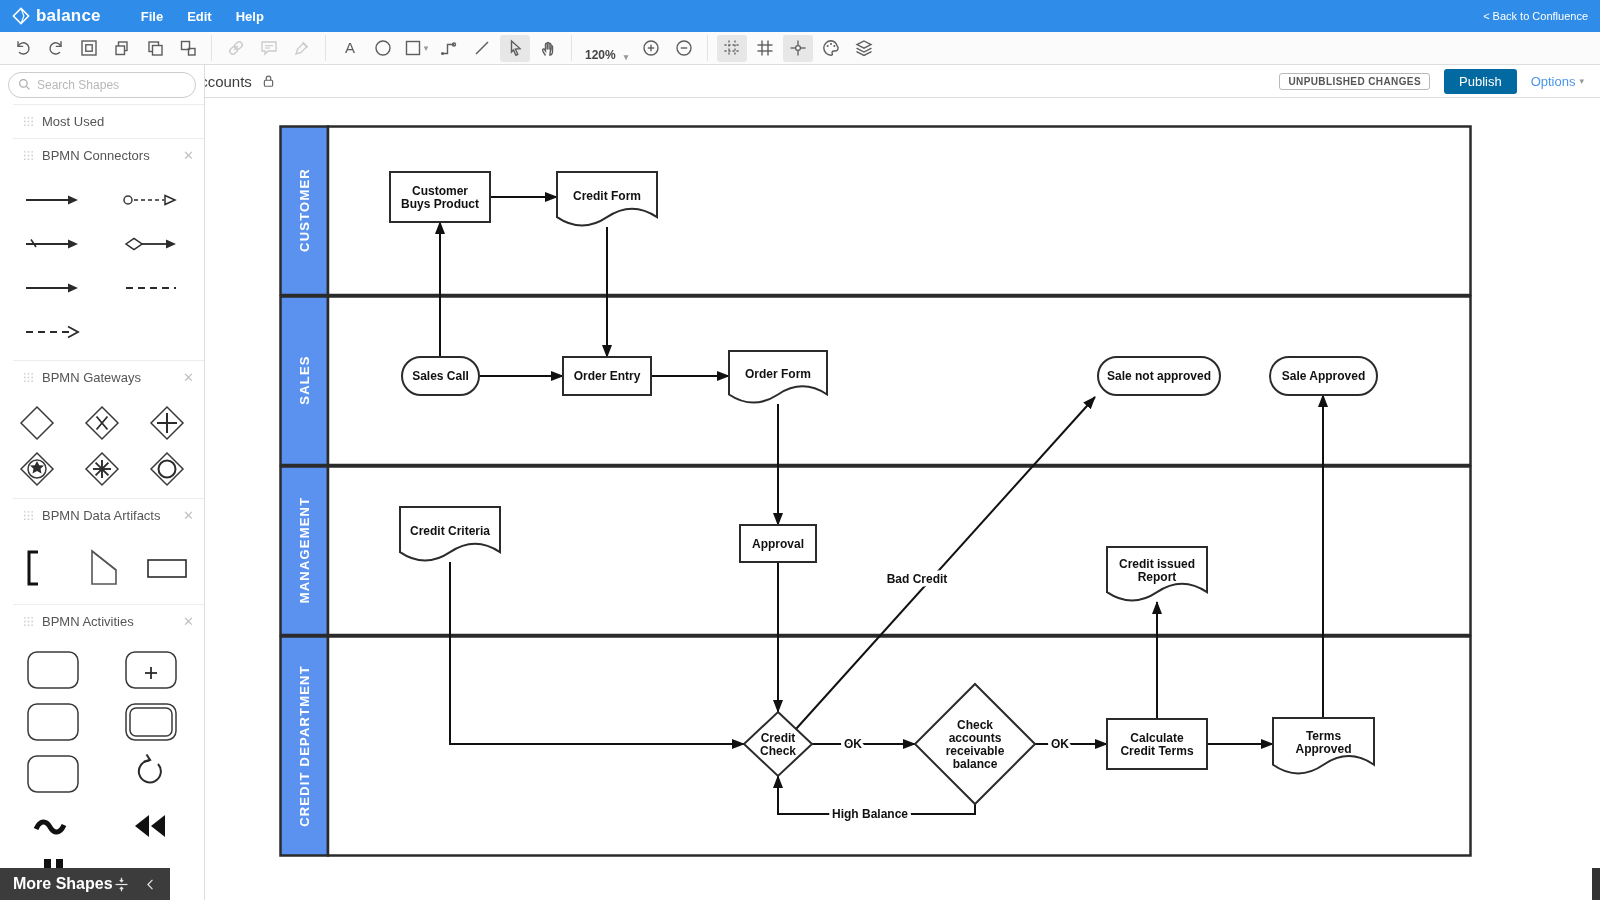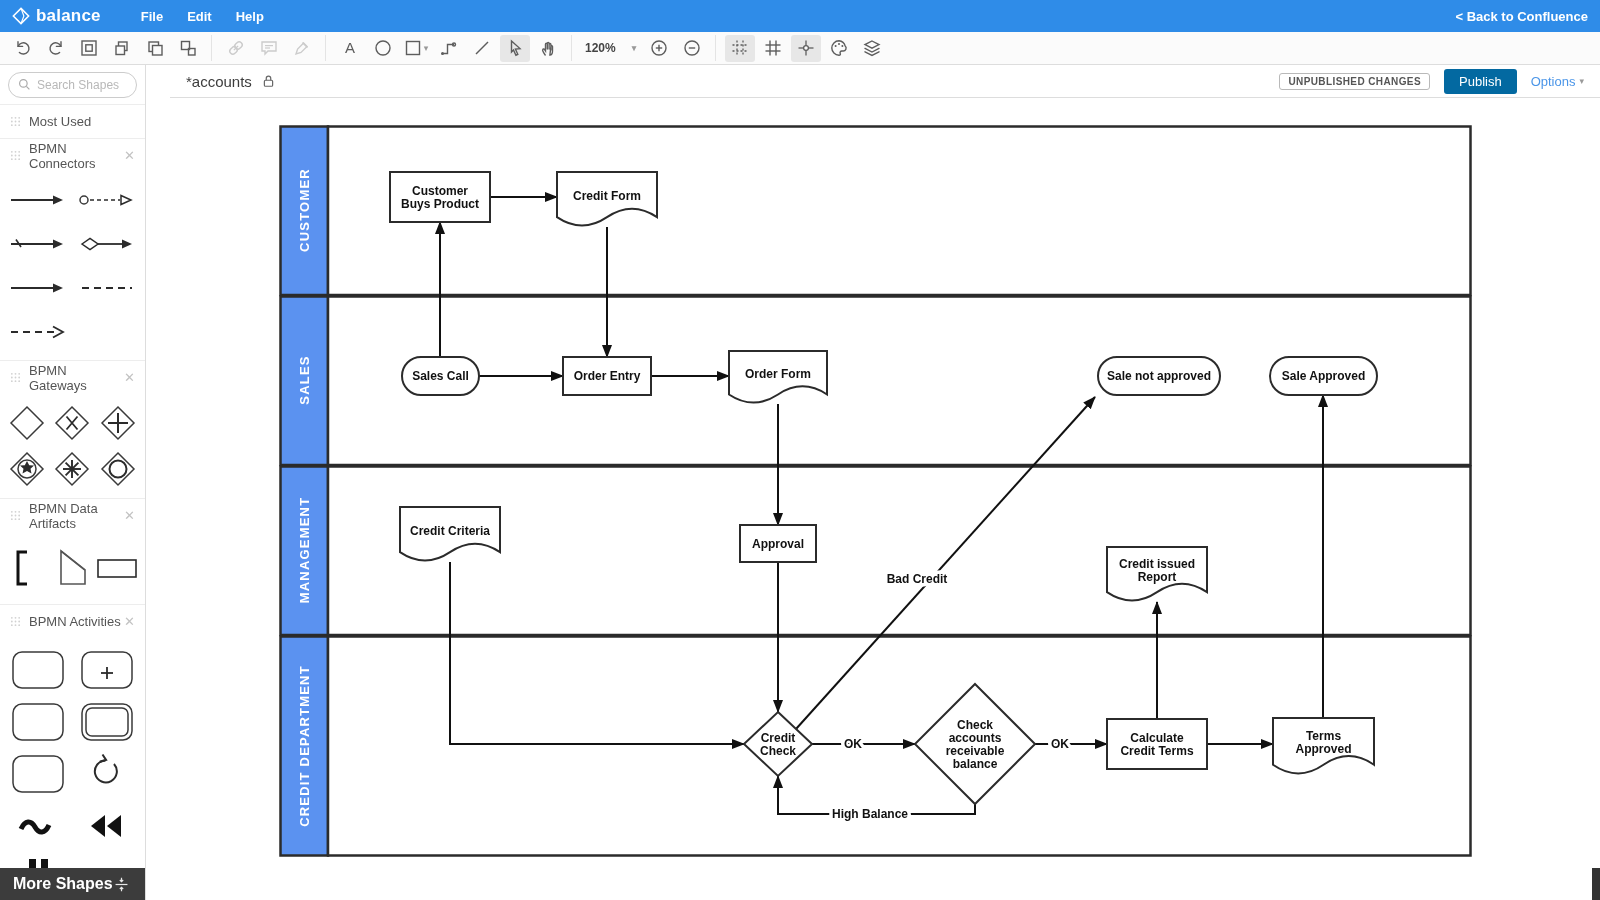--- a/index.html
+++ b/index.html
@@ -5,58 +5,58 @@
   * { margin:0; padding:0; box-sizing:border-box; }
   html,body { width:1600px; height:900px; overflow:hidden; background:#fff;
               font-family:"Liberation Sans", sans-serif; }
 
   
   .topbar { position:absolute; left:0; top:0; width:1600px; height:32px;
             display:flex; align-items:center; padding:0 12px; }
   .logo { display:flex; align-items:center; gap:6px; margin-right:28px; }
   .logo-text { color:#fff; font-size:17px; font-weight:bold; letter-spacing:.2px; }
   .menu { color:#fff; font-size:13px; font-weight:bold; margin:0 12px; cursor:default; }
-  .back-link { margin-left:auto; color:#fff; font-size:13px; font-weight:bold; }
+  .back-link { margin-left:auto; color:#fff; font-size:11px; font-weight:normal; }
 
   
   .toolbar { position:absolute; left:0; top:32px; width:1600px; height:33px;
              background:#fbfbfb; border-bottom:1px solid #ddd;
              display:flex; align-items:center; padding-left:6px; }
   .tb-btn { width:30px; height:27px; margin:0 1.5px; border-radius:3px;
             display:flex; align-items:center; justify-content:center; color:#5d5d5d; }
   .tb-btn.active { background:#e7e7e7; }
   .tb-btn.disabled { color:#ccc; }
   .tb-sep { width:1px; height:26px; background:#e4e4e4; margin:0 7px; }
-  .tb-zoom { display:flex; align-items:center; gap:16px; padding:0 6px; height:27px;
+  .tb-zoom { display:flex; align-items:flex-end; gap:8px; padding:0 6px; height:27px;
              font-size:12px; font-weight:bold; color:#444; }
   .chev { font-size:9px; color:#999; }
 
   
   .titlerow { position:absolute; left:170px; top:65px; width:1430px; height:33px;
               background:#fff; border-bottom:1px solid #ddd;
               display:flex; align-items:center; padding:0 16px; }
   .doc-title { font-size:15px; color:#3c3c3c; }
   .lock { margin-left:9px; color:#666; display:flex; }
   .title-right { margin-left:auto; display:flex; align-items:center; gap:14px; }
   .status-badge { border:1px solid #b9b9b9; border-radius:3px; padding:2px 8px;
                   font-size:10px; font-weight:bold; color:#555; letter-spacing:.4px; }
   .publish-btn { border-radius:3px; padding:5px 15px; font-size:13px; color:#fff; }
   .options { font-size:13px; display:flex; align-items:center; gap:4px; }
 
   
-  .sidebar { position:absolute; left:0; top:65px; width:146px; height:835px;
+  .sidebar { position:absolute; left:0; top:65px; width:205px; height:835px;
              background:#fff; border-right:1px solid #ddd; overflow:hidden; }
   .search-wrap { position:relative; margin:7px 8px 6px 8px; }
   .search-input { width:100%; height:26px; border:1px solid #ccc; border-radius:14px;
                   padding:0 10px 0 28px; font-size:12px; color:#444; outline:none;
                   font-family:"Liberation Sans", sans-serif; }
   .search-input::placeholder { color:#b8b8b8; }
   .search-ic { position:absolute; left:9px; top:5px; color:#aaa; }
   .sec-head { height:34px; display:flex; align-items:center; padding:0 10px;
-              border-top:1px solid #ededed; }
+              border-top:1px solid #ededed;margin-left:13px; }
   .sec-title { font-size:13px; color:#555; margin-left:8px; }
   .sec-x { margin-left:auto; color:#c2c2c2; font-size:13px; }
   .dots { color:#d5d5d5; }
   .shape-grid { display:grid; justify-items:center; align-items:center; padding:6px 4px; }
   .shape-cell { display:flex; align-items:center; justify-content:center; color:#3a3a3a; }
   .more-bar { position:absolute; left:0; bottom:0; width:170px; height:32px;
               display:flex; align-items:center; padding:0 13px; z-index:5; }
   .more-label { color:#fff; font-size:16px; font-weight:bold; }
   .more-icons { margin-left:auto; display:flex; align-items:center; gap:14px; color:#e8e8e8; }
 

